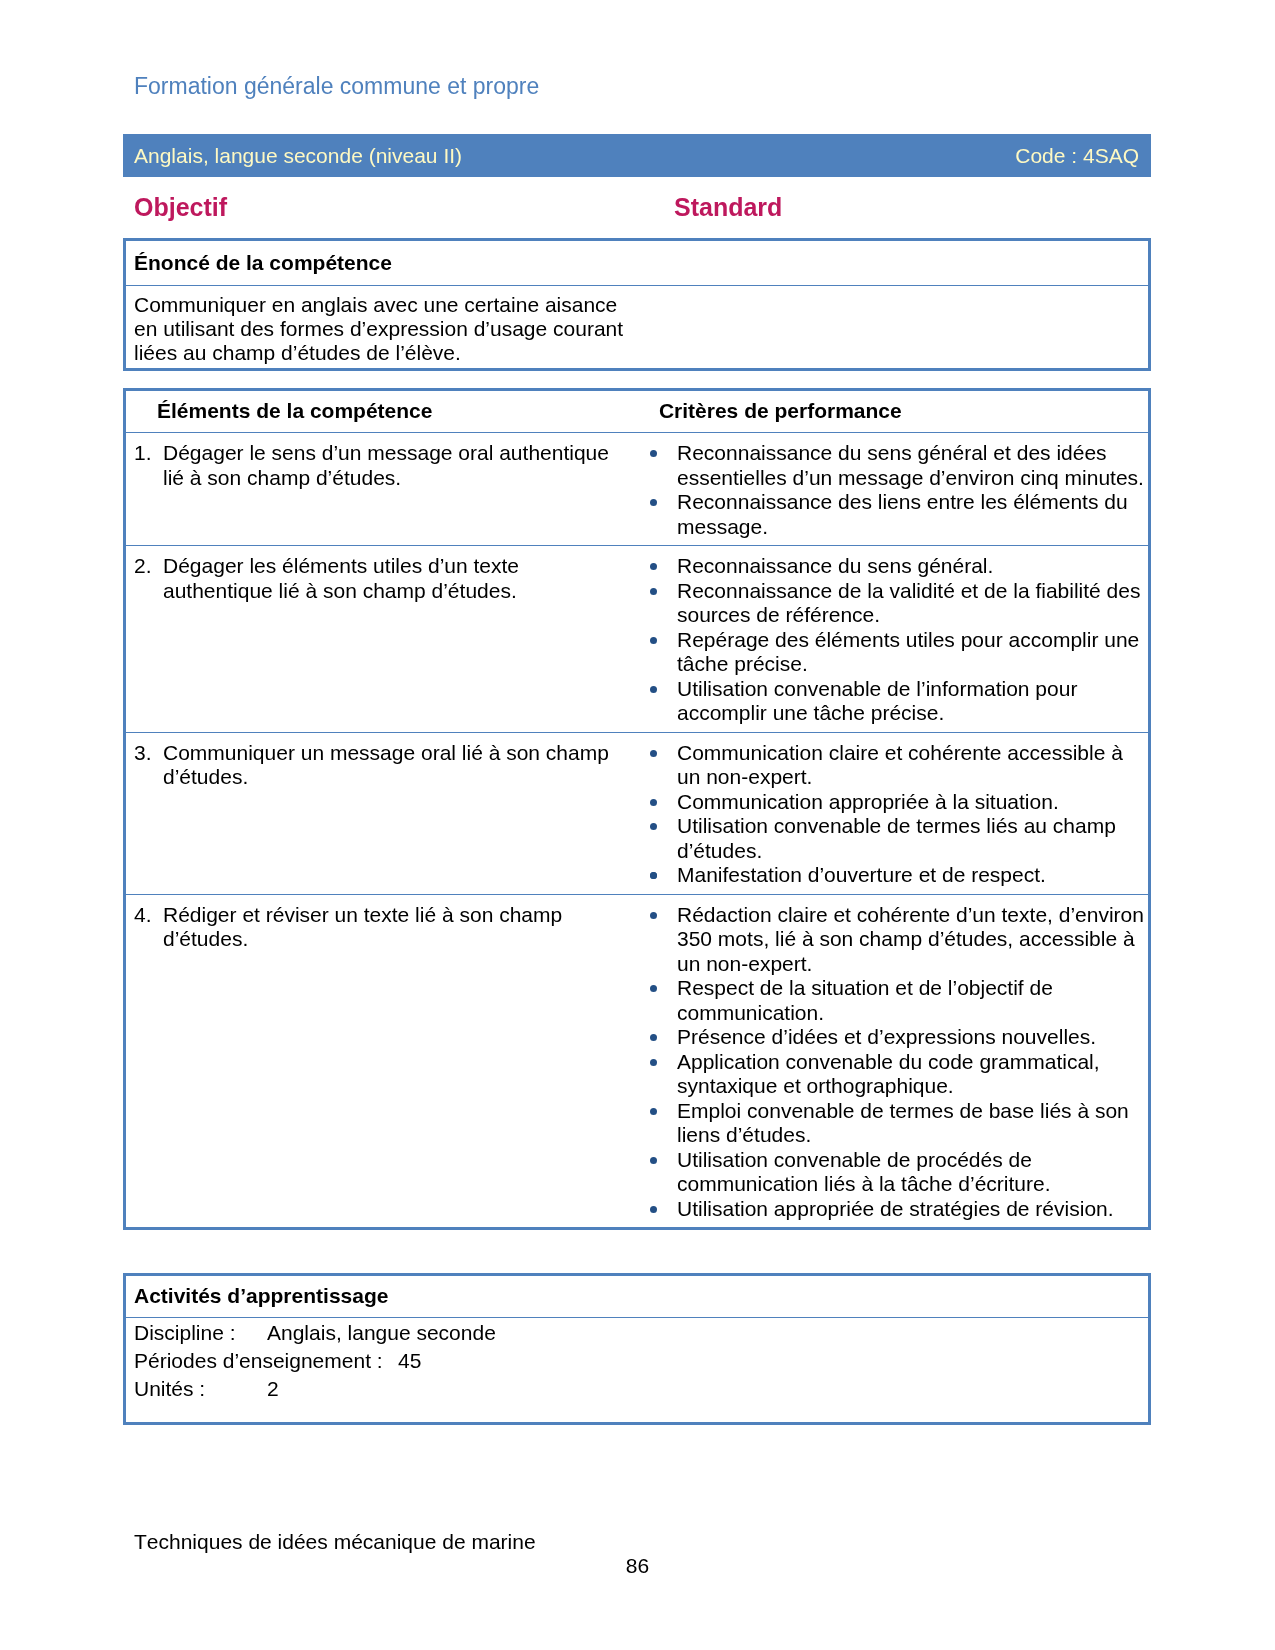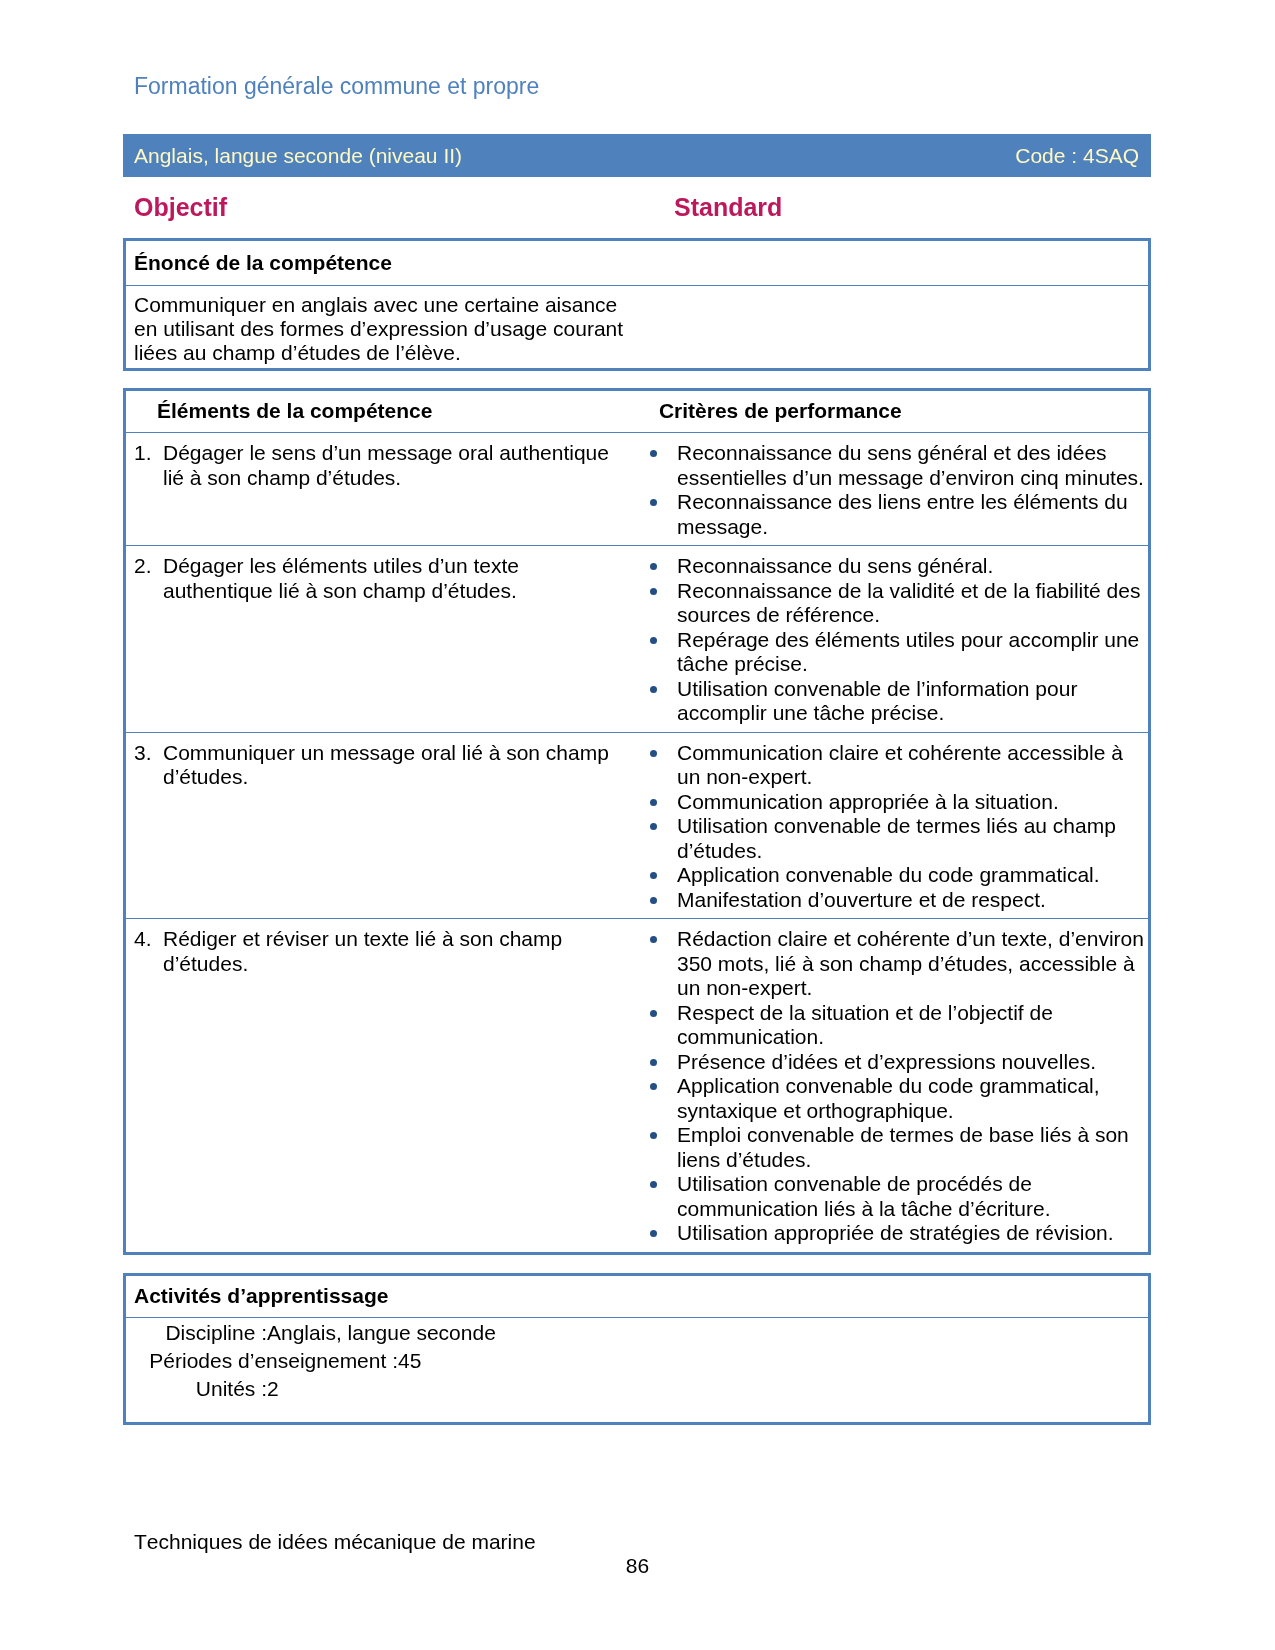--- a/index.html
+++ b/index.html
@@ -69,21 +69,21 @@
     position: relative; width: 471px;
     font-size: 21px; line-height: 24.5px;
   }
   .criteria li .bullet {
     position: absolute; left: -27px; top: 9px;
     width: 7px; height: 7px; border-radius: 50%; background: #234f85;
   }
 
   
   .act-body { padding: 1px 0 0 8px; }
-  .act-row { display: flex; font-size: 21px; line-height: 28px; white-space: nowrap; text-align: right; }
+  .act-row { display: flex; font-size: 21px; line-height: 28px; white-space: nowrap; }
   .act-row .lbl.tab1 { width: 133px; }
   .act-row .lbl.tab2 { width: 264px; }
 
   .footer-program {
     position: absolute; left: 134px; top: 1529px;
     font-size: 21px; line-height: 26px; white-space: nowrap;
   }
   .page-number {
     position: absolute; left: 0; top: 1553px; width: 1275px;
     text-align: center; font-size: 21px; line-height: 26px;
@@ -154,21 +154,21 @@
         <div class="elem">
           <span class="num">3.</span>
           <span class="etext">Communiquer un message oral lié à son champ d’études.</span>
         </div>
       </div>
       <div class="cell right">
         <ul class="criteria">
           <li><span class="bullet"></span><span>Communication claire et cohérente accessible à un non-expert.</span></li>
           <li><span class="bullet"></span><span>Communication appropriée à la situation.</span></li>
           <li><span class="bullet"></span><span>Utilisation convenable de termes liés au champ d’études.</span></li>
-          <li><span class="bullet"></span><span>Application convenable du code grammatical.</span></li>
+          <li><span class="bullet"></span></li>
           <li><span class="bullet"></span><span>Manifestation d’ouverture et de respect.</span></li>
         </ul>
       </div>
     </div>
 
     <div class="trow body">
       <div class="cell left">
         <div class="elem">
           <span class="num">4.</span>
           <span class="etext">Rédiger et réviser un texte lié à son champ d’études.</span>

